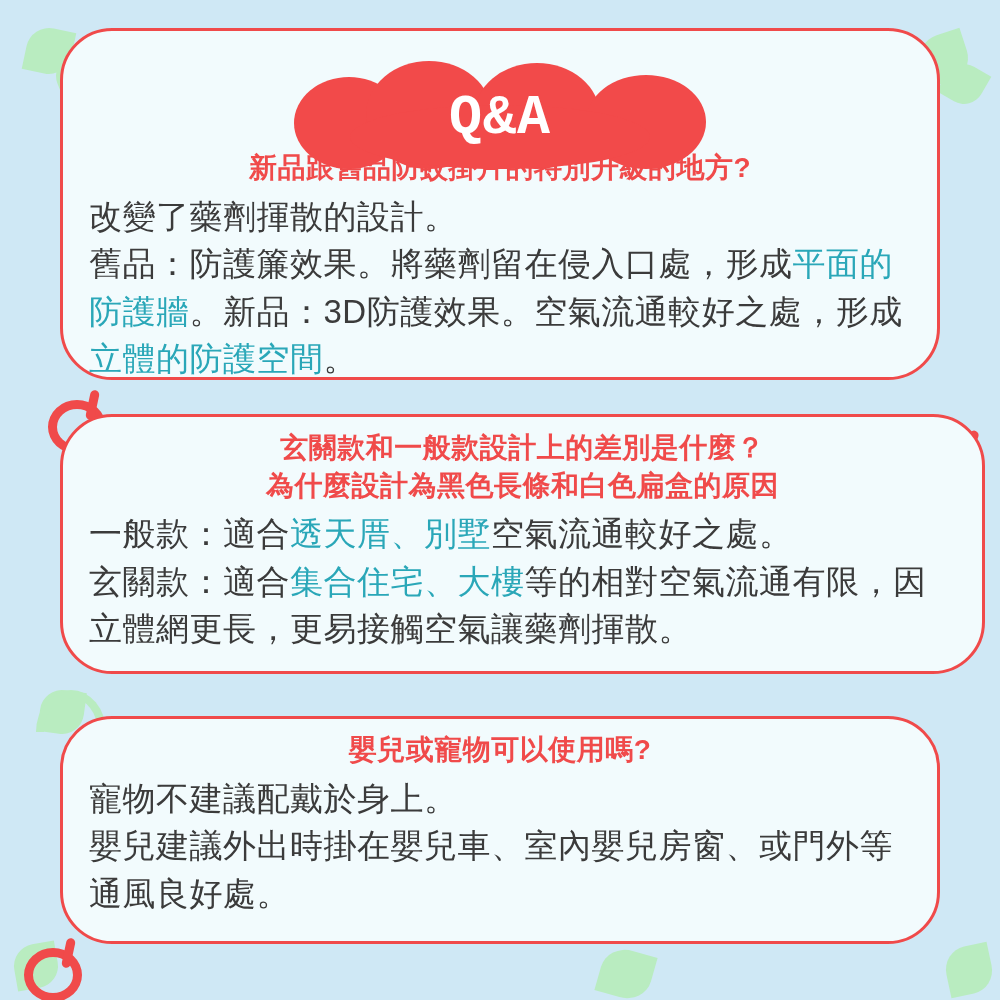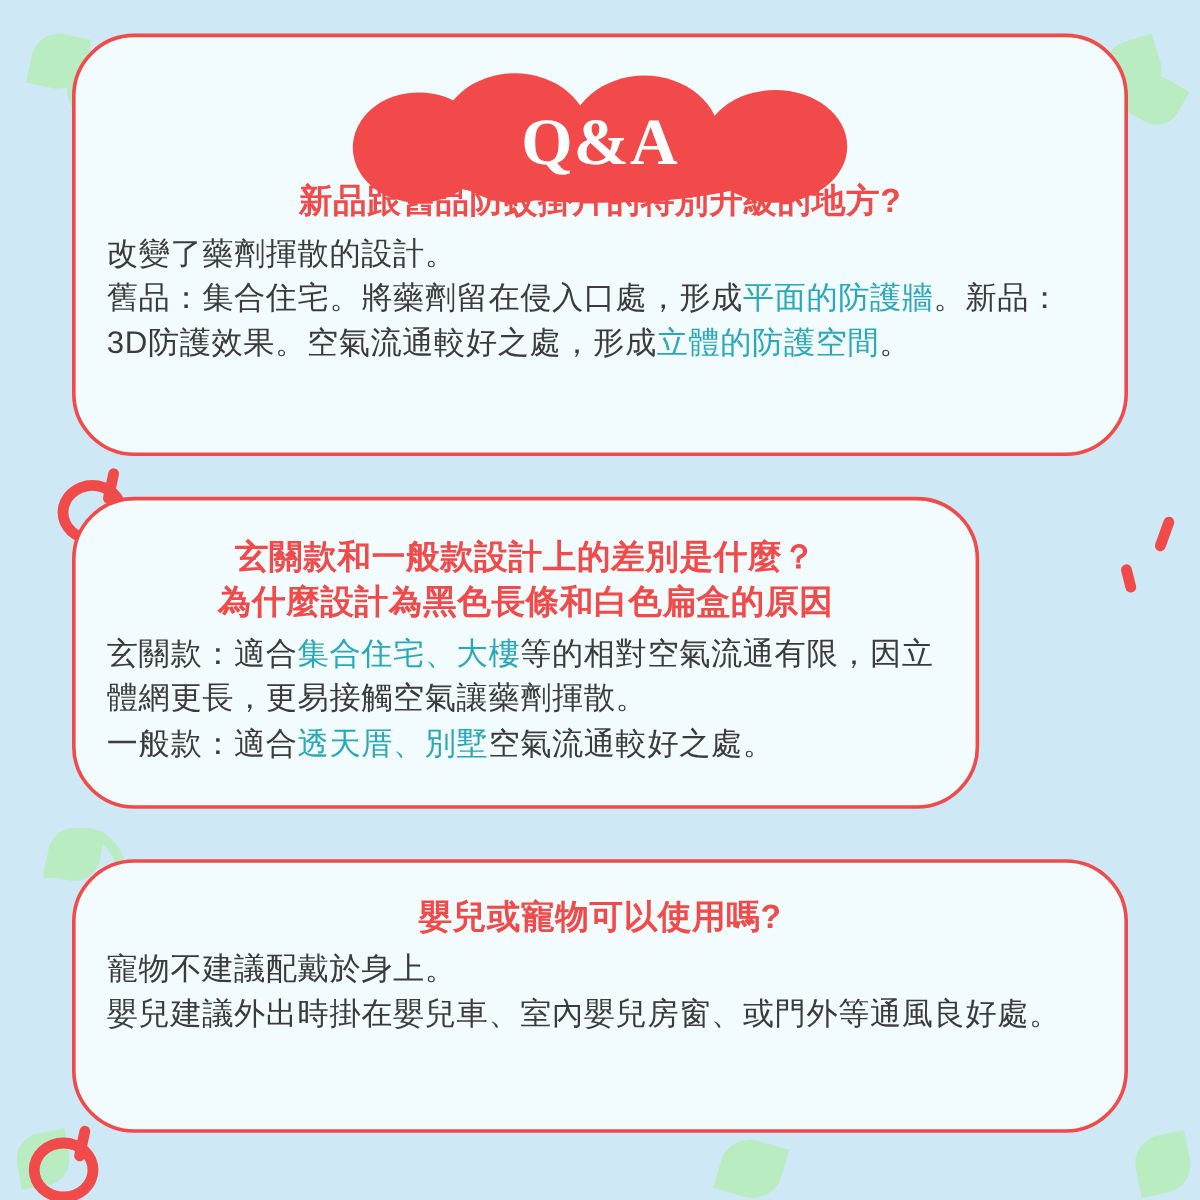--- a/index.html
+++ b/index.html
@@ -79,54 +79,54 @@
   .qmark .label {
     position: absolute;
     inset: 0;
     display: flex;
     align-items: center;
     justify-content: center;
     color: #ffffff;
     font-size: 55px;
     font-weight: bold;
     letter-spacing: 1px;
-    font-family: Liberation Serif, serif;
+    font-family: Liberation Mono, monospace;
     z-index: 2;
     padding-top: 6px;
     box-sizing: border-box;
   }
 
   .card-body {
     padding: 0 26px;
   }
 
   .q-title {
     color: #f04a4a;
     font-size: 28px;
     font-weight: bold;
     text-align: center;
     line-height: 1.34;
     letter-spacing: 0.5px;
   }
 
   .a-text {
     color: #3b3b3b;
-    font-size: 26px;
+    font-size: 33px;
     line-height: 1.44;
     letter-spacing: 0.5px;
     margin-top: 6px;
   }
   .hl { color: #2aa7b8; }
 
   
   #card1 { top: 28px;  height: 352px; width: 880px; }
   #card1 .card-body { padding-top: 118px; }
 
-  #card2 { top: 414px; height: 260px; width: 756px; padding-top: 28px; }
-  #card3 { top: 716px; height: 228px; width: 880px; padding-top: 26px; }
+  #card2 { top: 414px; height: 260px; width: 925px; padding-top: 12px; }
+  #card3 { top: 716px; height: 228px; width: 880px; padding-top: 12px; }
 </style>
 </head>
 <body>
 
 <div class="deco leaf" style="left:26px;  top:28px;  width:46px; height:46px; transform:rotate(12deg);"></div>
 <div class="deco leaf" style="left:56px;  top:56px;  width:40px; height:40px; transform:rotate(-22deg);"></div>
 <div class="deco leaf" style="left:920px; top:34px;  width:48px; height:48px; transform:rotate(-18deg);"></div>
 <div class="deco leaf" style="left:944px; top:64px;  width:40px; height:40px; transform:rotate(30deg);"></div>
 <div class="deco leaf" style="left:40px;  top:690px; width:44px; height:44px; transform:rotate(8deg);"></div>
 <div class="deco leaf" style="left:14px;  top:944px; width:44px; height:44px; transform:rotate(-10deg);"></div>
@@ -154,31 +154,31 @@
       <div class="bubble b2"></div>
       <div class="bubble b3"></div>
       <div class="bubble b4"></div>
       <div class="bubble b5"></div>
       <div class="label">Q&amp;A</div>
     </div>
     <div class="card-body">
       <div class="q-title">新品跟舊品防蚊掛片的特別升級的地方?</div>
       <div class="a-text">
           <div><span>改變了藥劑揮散的設計。</span></div>
-          <div><span>舊品：集合住宅。將藥劑留在侵入口處，形成</span><span class="hl">平面的防護牆</span><span>。新品：3D防護效果。空氣流通較好之處，形成</span><span class="hl">立體的防護空間</span><span>。</span></div>
+          <div><span>舊品：防護簾效果。將藥劑留在侵入口處，形成</span><span class="hl">平面的防護牆</span><span>。新品：3D防護效果。空氣流通較好之處，形成</span><span class="hl">立體的防護空間</span><span>。</span></div>
         </div>
     </div>
   </div>
 
   <div class="card" id="card2">
     <div class="card-body">
       <div class="q-title">玄關款和一般款設計上的差別是什麼？<br>為什麼設計為黑色長條和白色扁盒的原因</div>
       <div class="a-text">
+          <div><span>一般款：適合</span><span class="hl">透天厝、別墅</span><span>空氣流通較好之處。</span></div>
           <div><span>玄關款：適合</span><span class="hl">集合住宅、大樓</span><span>等的相對空氣流通有限，因立體網更長，更易接觸空氣讓藥劑揮散。</span></div>
-          <div><span>一般款：適合</span><span class="hl">透天厝、別墅</span><span>空氣流通較好之處。</span></div>
         </div>
     </div>
   </div>
 
   <div class="card" id="card3">
     <div class="card-body">
       <div class="q-title">嬰兒或寵物可以使用嗎?</div>
       <div class="a-text">
           <div><span>寵物不建議配戴於身上。</span></div>
           <div><span>嬰兒建議外出時掛在嬰兒車、室內嬰兒房窗、或門外等通風良好處。</span></div>

